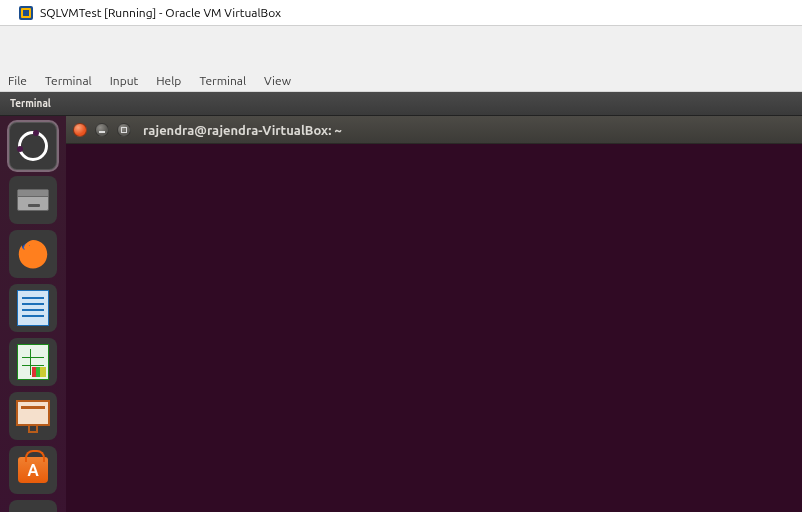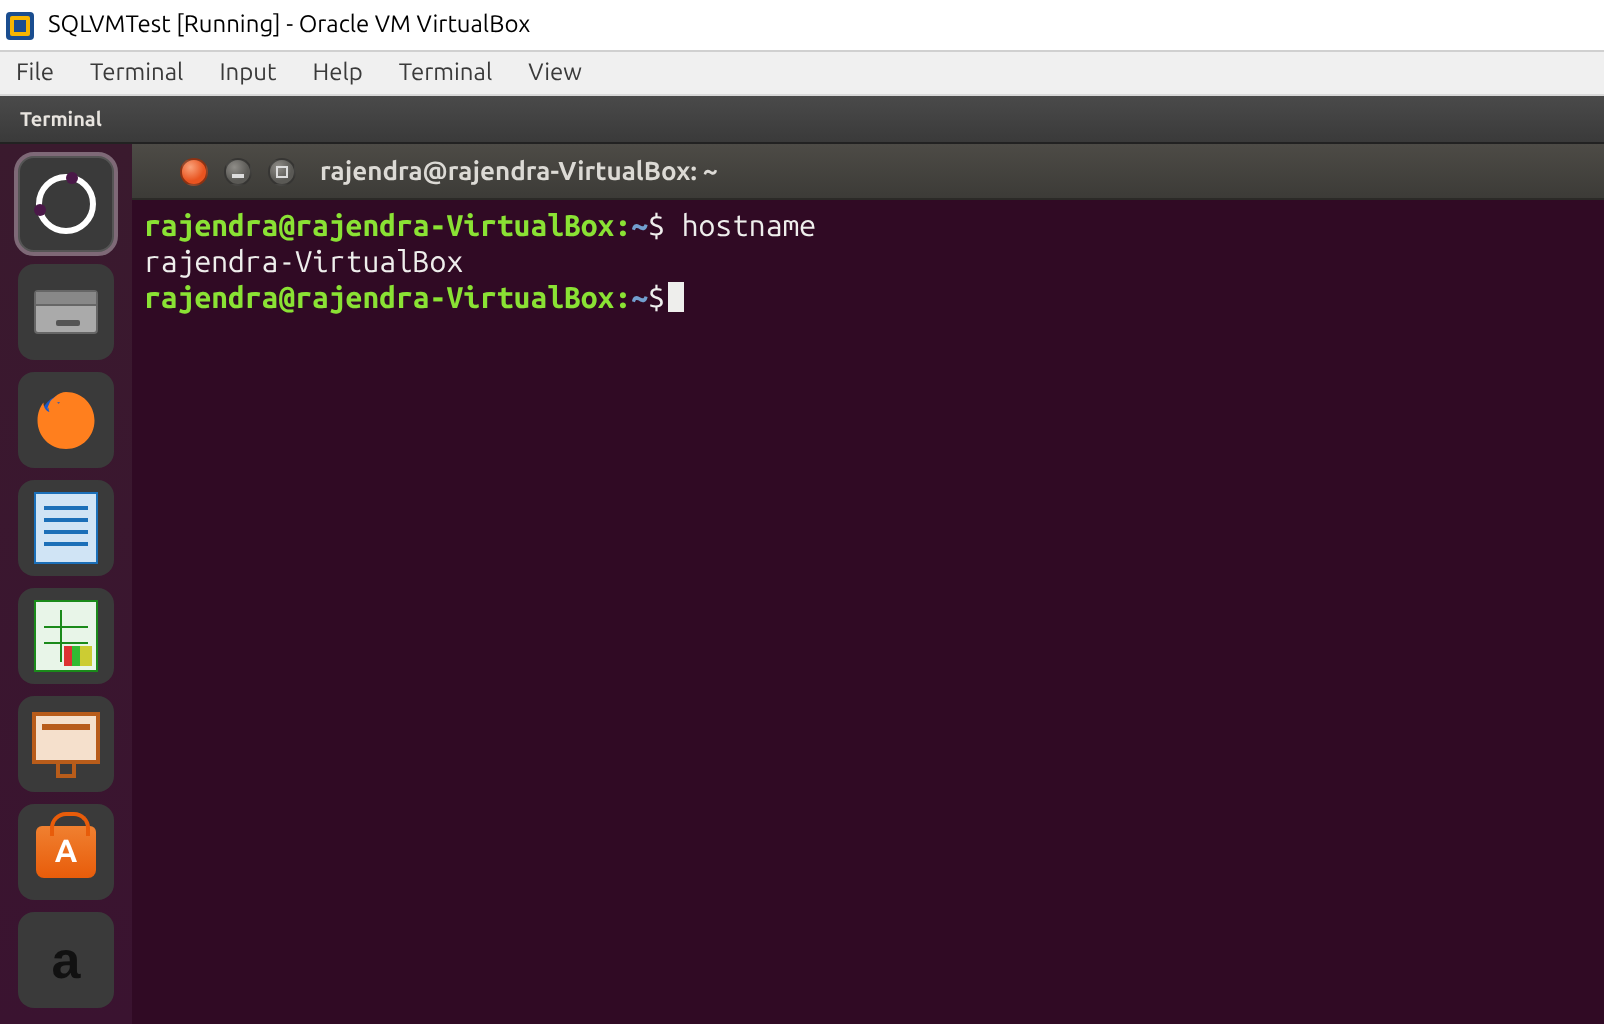--- a/index.html
+++ b/index.html
@@ -1,23 +1,23 @@
 <!DOCTYPE html>
 <html><head>
 <meta charset="utf-8">
 <style>
   * { margin: 0; padding: 0; box-sizing: border-box; }
   body { font-family: "Segoe UI", Ubuntu, sans-serif; font-size: 13px; width: 802px; height: 512px; overflow: hidden; background: #f0f0f0; }
 
   
-  .vb-titlebar { height: 26px; background: #ffffff; display: flex; align-items: center; padding: 0 2px; gap: 6px; border-bottom: 1px solid #d0d0d0; }
+  .vb-titlebar { height: 26px; background: #ffffff; display: flex; align-items: center; padding: 0 18px; gap: 6px; border-bottom: 1px solid #d0d0d0; }
   .vb-titlebar .vb-logo svg { display: block; }
   .vb-titlebar .vb-title { color: #000; font-size: 12px; }
 
-  .vb-menubar { height: 22px; background: #f0f0f0; display: flex; align-items: center; padding: 0 8px; gap: 18px; border-bottom: 1px solid #d8d8d8; }
+  .vb-menubar { height: 22px; background: #f0f0f0; display: flex; align-items: center; padding: 0 8px; gap: 18px; border-bottom: 1px solid #d8d8d8; margin-top: 44px; }
   .vb-menubar .mi { color: #3a3a3a; font-size: 12px; cursor: default; }
 
   
   .guest { position: relative; height: calc(512px - 26px - 22px); width: 100%; background: #2c001e; }
   .unity-panel { height: 24px; background: linear-gradient(#4a4a4a,#3a3a3a); color: #e8e4df; display: flex; align-items: center; padding: 0 10px; font-size: 10px; font-weight: bold; border-bottom: 1px solid #222; }
 
   .launcher { position: absolute; left: 0; top: 24px; bottom: 0; width: 66px; background: linear-gradient(#3a1a2e,#3a1330); padding-top: 6px; display: flex; flex-direction: column; align-items: center; gap: 6px; }
   .launcher .tile { width: 48px; height: 48px; border-radius: 8px; display: flex; align-items: center; justify-content: center; background: #3a3a3a; position: relative; overflow: hidden; }
   .launcher .tile.active { outline: 2px solid rgba(255,255,255,0.35); box-shadow: 0 0 0 1px #555 inset; }
   .tile-dash { background: radial-gradient(circle at 50% 50%, #6b3668, #4a1848); }
@@ -45,21 +45,21 @@
   .imp-wrap { display:flex; flex-direction:column; align-items:center; }
   .tile-software { background: linear-gradient(#e8e8e8,#c8c8c8); }
   .tile-software .bag { width:30px; height:26px; background:linear-gradient(#f08030,#e85c0a); border-radius:3px 3px 4px 4px; position:relative; }
   .tile-software .bag::before { content:""; position:absolute; top:-7px; left:7px; width:16px; height:10px; border:2px solid #e85c0a; border-bottom:none; border-radius:8px 8px 0 0; }
   .tile-software .bag::after { content:"A"; position:absolute; inset:0; display:flex; align-items:center; justify-content:center; color:#fff; font-weight:bold; font-size:16px; }
   .tile-amazon { background:#fff; }
   .tile-amazon span { color:#111; font-size:26px; font-weight:bold; font-family: Arial, sans-serif; }
 
   
   .term-window { position:absolute; left:66px; right:0; top:24px; bottom:0; background:#300a24; }
-  .term-titlebar { height:28px; background: linear-gradient(#4d4b46,#3c3b37); display:flex; align-items:center; padding:0 24px; gap:8px; border-bottom:1px solid #2b2a27; }
+  .term-titlebar { height:28px; background: linear-gradient(#4d4b46,#3c3b37); display:flex; align-items:center; padding:0 7px; gap:8px; border-bottom:1px solid #2b2a27; }
   .wbtn { width:14px; height:14px; border-radius:50%; border:1px solid rgba(0,0,0,0.4); }
   .wbtn.close { background: radial-gradient(circle at 35% 30%, #f9a27a, #e95420 60%); }
   .wbtn.min, .wbtn.max { background: radial-gradient(circle at 35% 30%, #8f8d88, #5a5955 60%); position:relative; }
   .wbtn.min::after { content:""; position:absolute; left:3px; right:3px; bottom:3px; height:2px; background:#ddd; }
   .wbtn.max::after { content:""; position:absolute; inset:3px; border:1.5px solid #ddd; }
   .term-titlebar .ttitle { color:#dcdad5; font-weight:bold; font-size:13px; margin-left:4px; }
 
   .term-body { font-family: "Ubuntu Mono", "DejaVu Sans Mono", Consolas, monospace; font-size:15px; line-height:18px; color:#eeeeec; padding:4px 6px; white-space:pre; }
   .ps-user { color:#8ae234; font-weight:bold; }
   .ps-path { color:#729fcf; font-weight:bold; }
@@ -132,18 +132,15 @@
     </div>
   </div>
 
   <div class="term-window">
     <div class="term-titlebar">
       <div class="wbtn close"></div>
       <div class="wbtn min"></div>
       <div class="wbtn max"></div>
       <span class="ttitle">rajendra@rajendra-VirtualBox: ~</span>
     </div>
-    <div class="term-body"><span class="ps-user">rajendra@rajendra-VirtualBox</span><span class="ps-user">:</span><span class="ps-path">~</span><span class="ps-dollar">$</span> <span class="cmd">hostname</span>
-<span class="out">rajendra-VirtualBox</span>
-<span class="ps-user">rajendra@rajendra-VirtualBox</span><span class="ps-user">:</span><span class="ps-path">~</span><span class="ps-dollar">$</span><span class="cursor"></span></div>
   </div>
 
 </div>
 
 </body></html>

